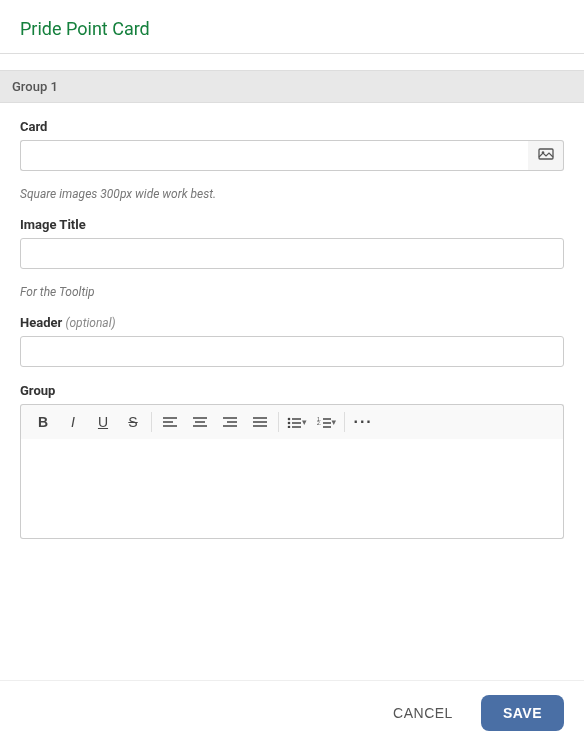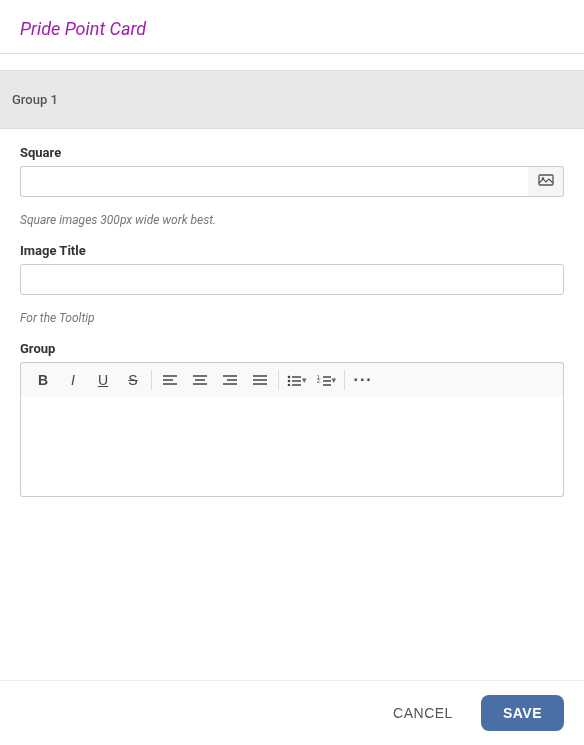--- a/index.html
+++ b/index.html
@@ -26,36 +26,35 @@
     }
 
     .page-header {
       padding: 18px 20px 14px 20px;
       border-bottom: 1px solid #ddd;
     }
 
     .page-title {
       font-size: 18px;
       font-weight: 400;
-      color: #a21caf;
-      font-style: italic;
+      color: #15803d;
     }
 
     .content-area {
       flex: 1;
       padding: 0 20px 10px 20px;
       overflow-y: auto;
     }
 
     .group-header {
       background: #e8e8e8;
       color: #555;
       font-size: 13px;
       font-weight: 500;
-      padding: 21px 12px;
+      padding: 8px 12px;
       margin: 16px -20px 16px -20px;
       border-top: 1px solid #ddd;
       border-bottom: 1px solid #ddd;
     }
 
     .field-group {
       margin-bottom: 16px;
     }
 
     .field-label {
@@ -229,21 +228,21 @@
     <h1 class="page-title">Pride Point Card</h1>
   </div>
 
   <div class="content-area">
 
     <div class="group-header">
       <span>Group 1</span>
     </div>
 
     <div class="field-group">
-      <label class="field-label">Square</label>
+      <label class="field-label">Card</label>
       <div class="image-input-row">
         <div class="image-input-wrapper">
           <input type="text" class="text-input" style="">
         </div>
         <button class="image-browse-btn">
           <span>
             <svg width="16" height="14" viewBox="0 0 16 14" fill="none" xmlns="http://www.w3.org/2000/svg">
               <rect x="1" y="2" width="14" height="10" rx="1" stroke="#555" stroke-width="1.3" fill="none"></rect>
               <circle cx="5" cy="5.5" r="1.3" fill="#555"></circle>
               <polyline points="1,10 5,6 8,9 11,6 15,10" stroke="#555" stroke-width="1.2" fill="none"></polyline>
@@ -254,20 +253,27 @@
       <p class="field-hint">Square images 300px wide work best.</p>
     </div>
 
     <div class="field-group">
       <label class="field-label">Image Title</label>
       <input type="text" class="text-input" style="">
       <p class="field-hint">For the Tooltip</p>
     </div>
 
 
+    <div class="field-group">
+      <label class="field-label">
+        <span>Header</span>
+        <span class="optional"> (optional)</span>
+      </label>
+      <input type="text" class="text-input" style="">
+    </div>
 
     <div class="field-group">
       <label class="field-label">Group</label>
       <div class="text-editor-toolbar">
         <button class="toolbar-btn bold">B</button>
         <button class="toolbar-btn italic">I</button>
         <button class="toolbar-btn underline">U</button>
         <button class="toolbar-btn strikethrough">S</button>
 
         <div class="toolbar-separator"></div>

